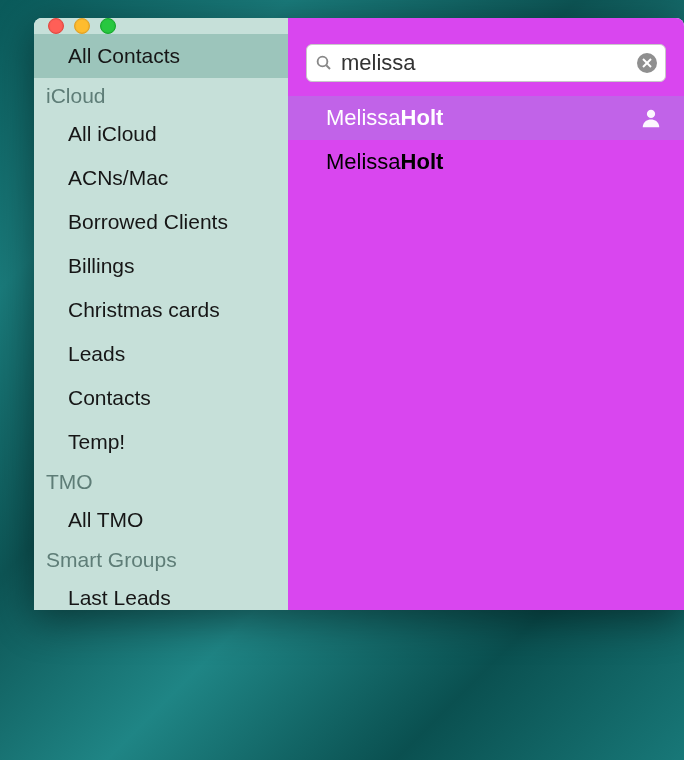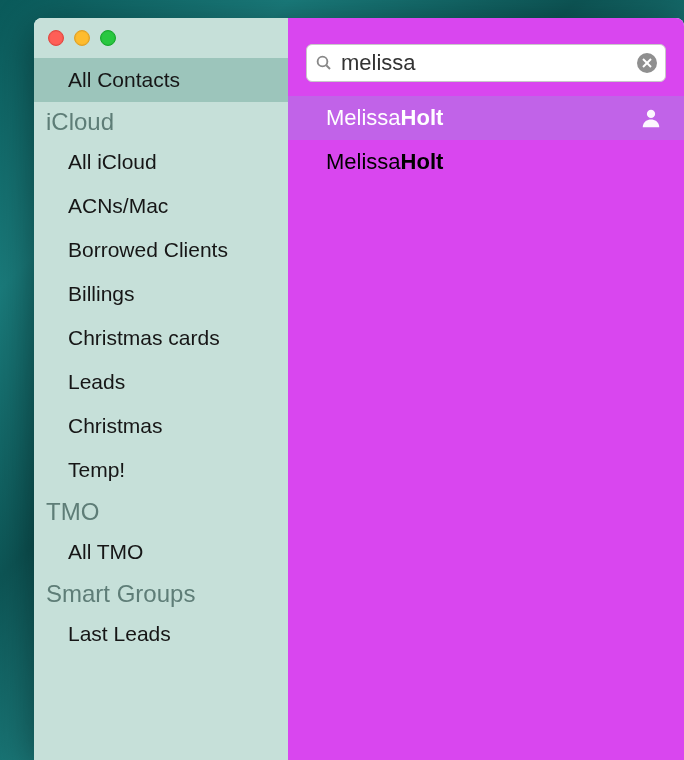--- a/index.html
+++ b/index.html
@@ -14,21 +14,21 @@
     width: 684px;
     height: 760px;
     background: linear-gradient(135deg, #0a5a5a 0%, #1a7b7b 20%, #0d5555 40%, #1f8585 60%, #0a5050 80%, #187878 100%);
     position: relative;
   }
   .window {
     position: absolute;
     left: 34px;
     top: 18px;
     width: 650px;
-    height: 742px;
+    height: 592px;
     background: #ffffff;
     border-radius: 8px 8px 0 0;
     box-shadow: 0 10px 40px rgba(0,0,0,0.45);
     overflow: hidden;
     display: flex;
     justify-content: center;
   }
   
   .sidebar {
     width: 282px;
@@ -49,21 +49,21 @@
     height: 14px;
     border-radius: 50%;
     box-shadow: inset 0 0 1px rgba(0,0,0,0.25);
   }
   .tl-close { background: #ff5f57; border: 1px solid #e34840; }
   .tl-min   { background: #febc2e; border: 1px solid #e1a127; }
   .tl-max   { background: #28c840; border: 1px solid #17a92c; }
 
   .group-header {
     color: #5e7d77;
-    font-size: 24px;
+    font-size: 21px;
     font-weight: 500;
     padding: 6px 10px 4px 12px;
   }
   .group-item {
     padding: 10px 10px 10px 34px;
     color: #161616;
     cursor: pointer;
   }
   .group-item.selected {
     background: #9cc5bb;
@@ -155,21 +155,21 @@
 
       <div class="group-item selected">All Contacts</div>
 
       <div class="group-header">iCloud</div>
       <div class="group-item">All iCloud</div>
       <div class="group-item">ACNs/Mac</div>
       <div class="group-item">Borrowed Clients</div>
       <div class="group-item">Billings</div>
       <div class="group-item">Christmas cards</div>
       <div class="group-item">Leads</div>
-      <div class="group-item">Christmas</div>
+      <div class="group-item">Contacts</div>
       <div class="group-item">Temp!</div>
 
       <div class="group-header">TMO</div>
       <div class="group-item">All TMO</div>
 
       <div class="group-header">Smart Groups</div>
       <div class="group-item">Last Leads</div>
     </div>
 
     <div class="main">

